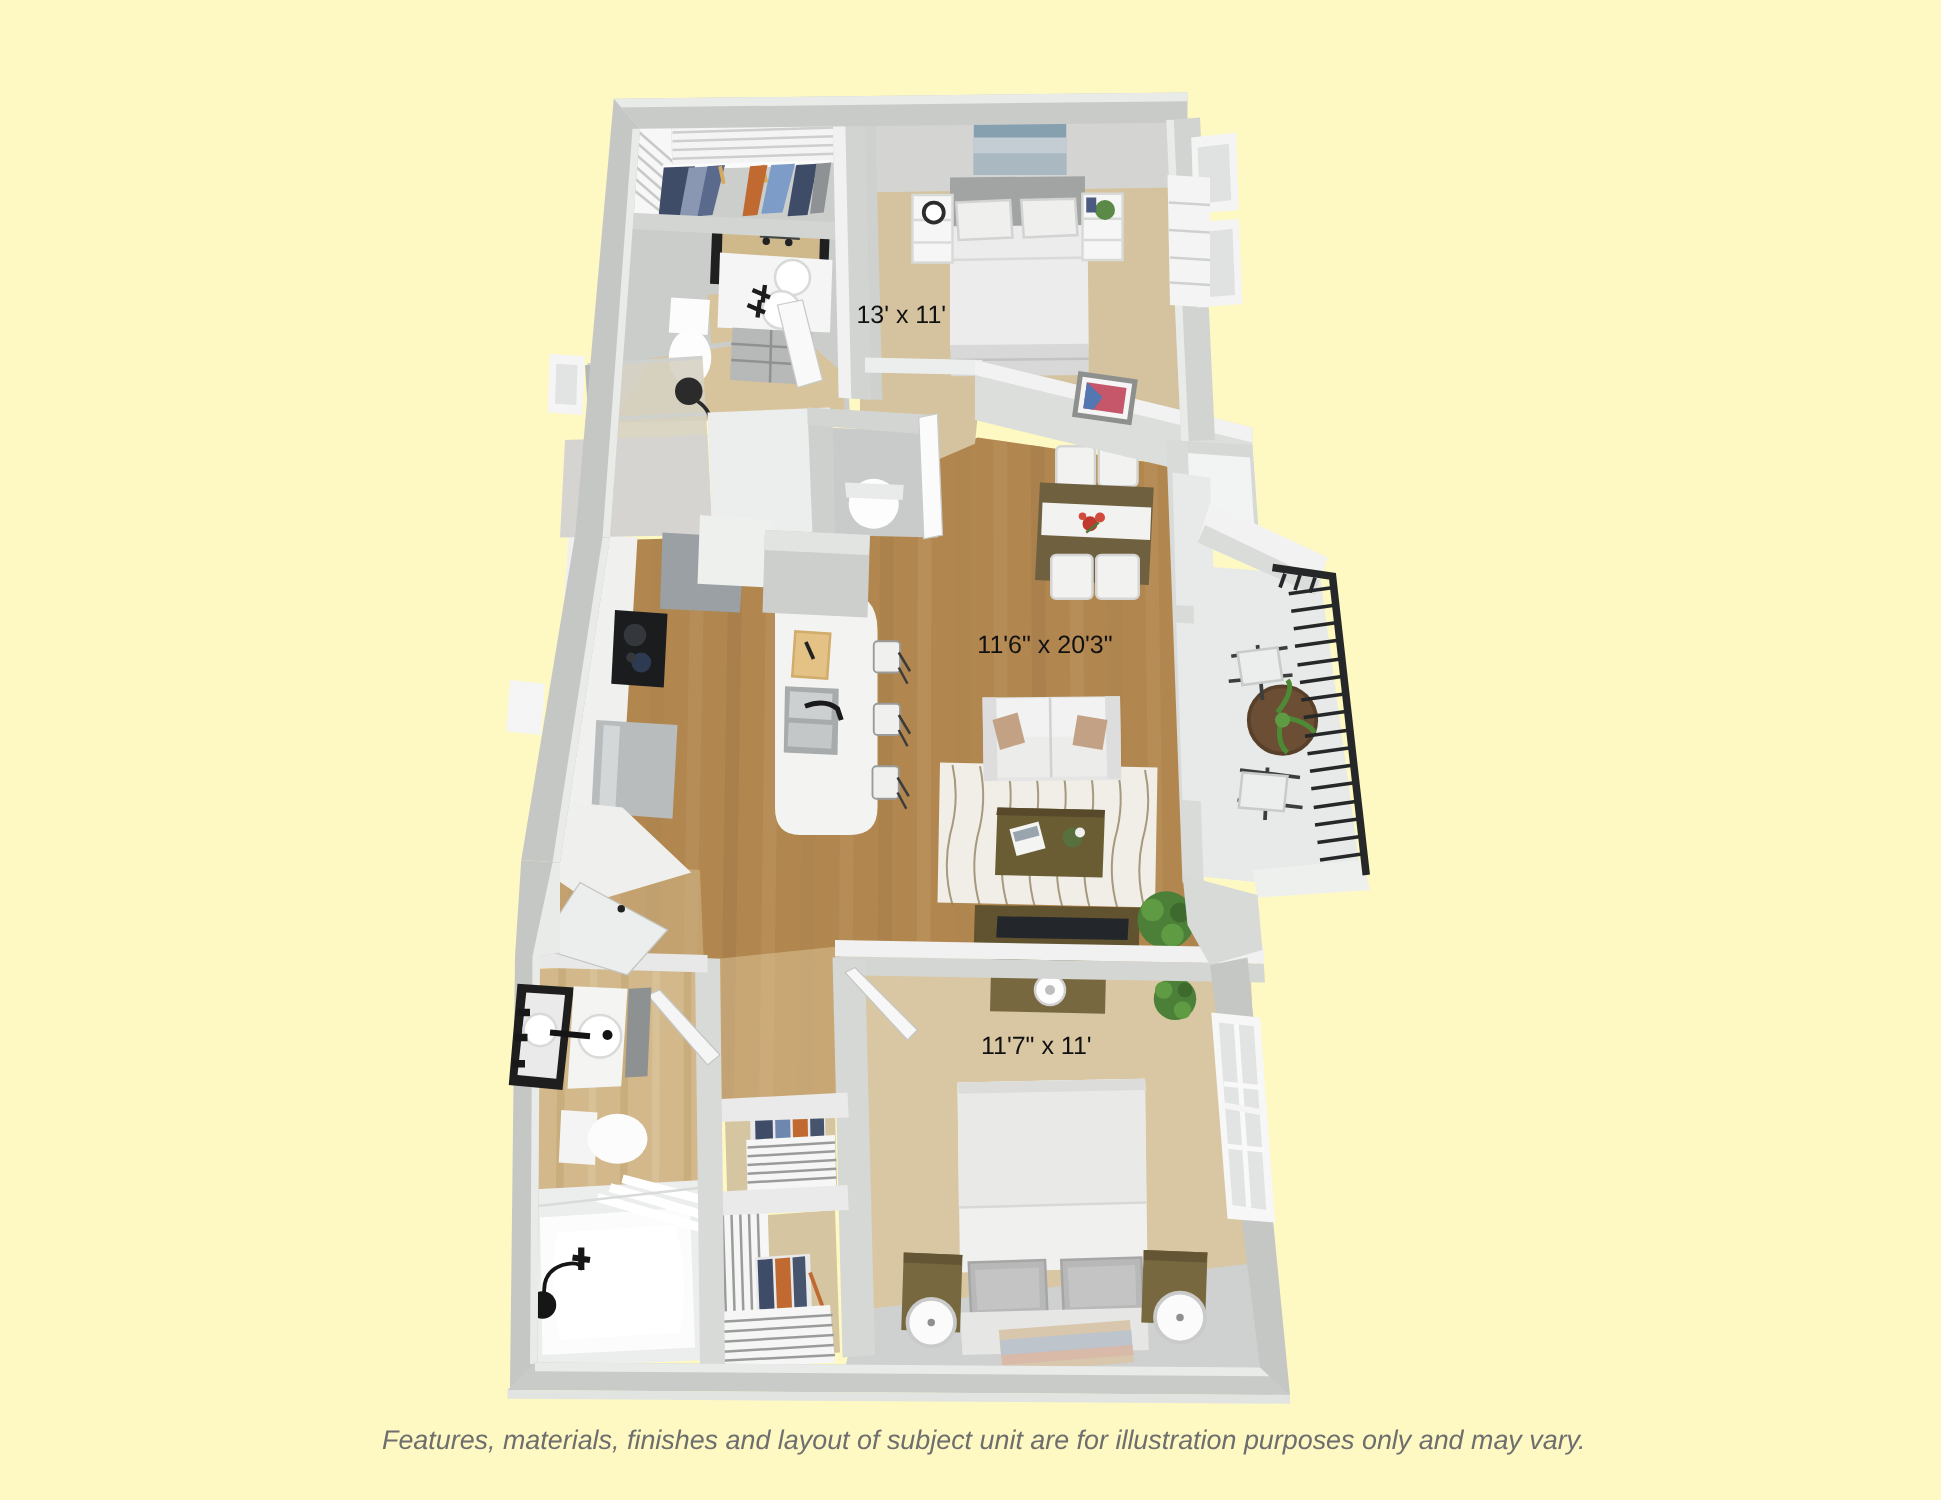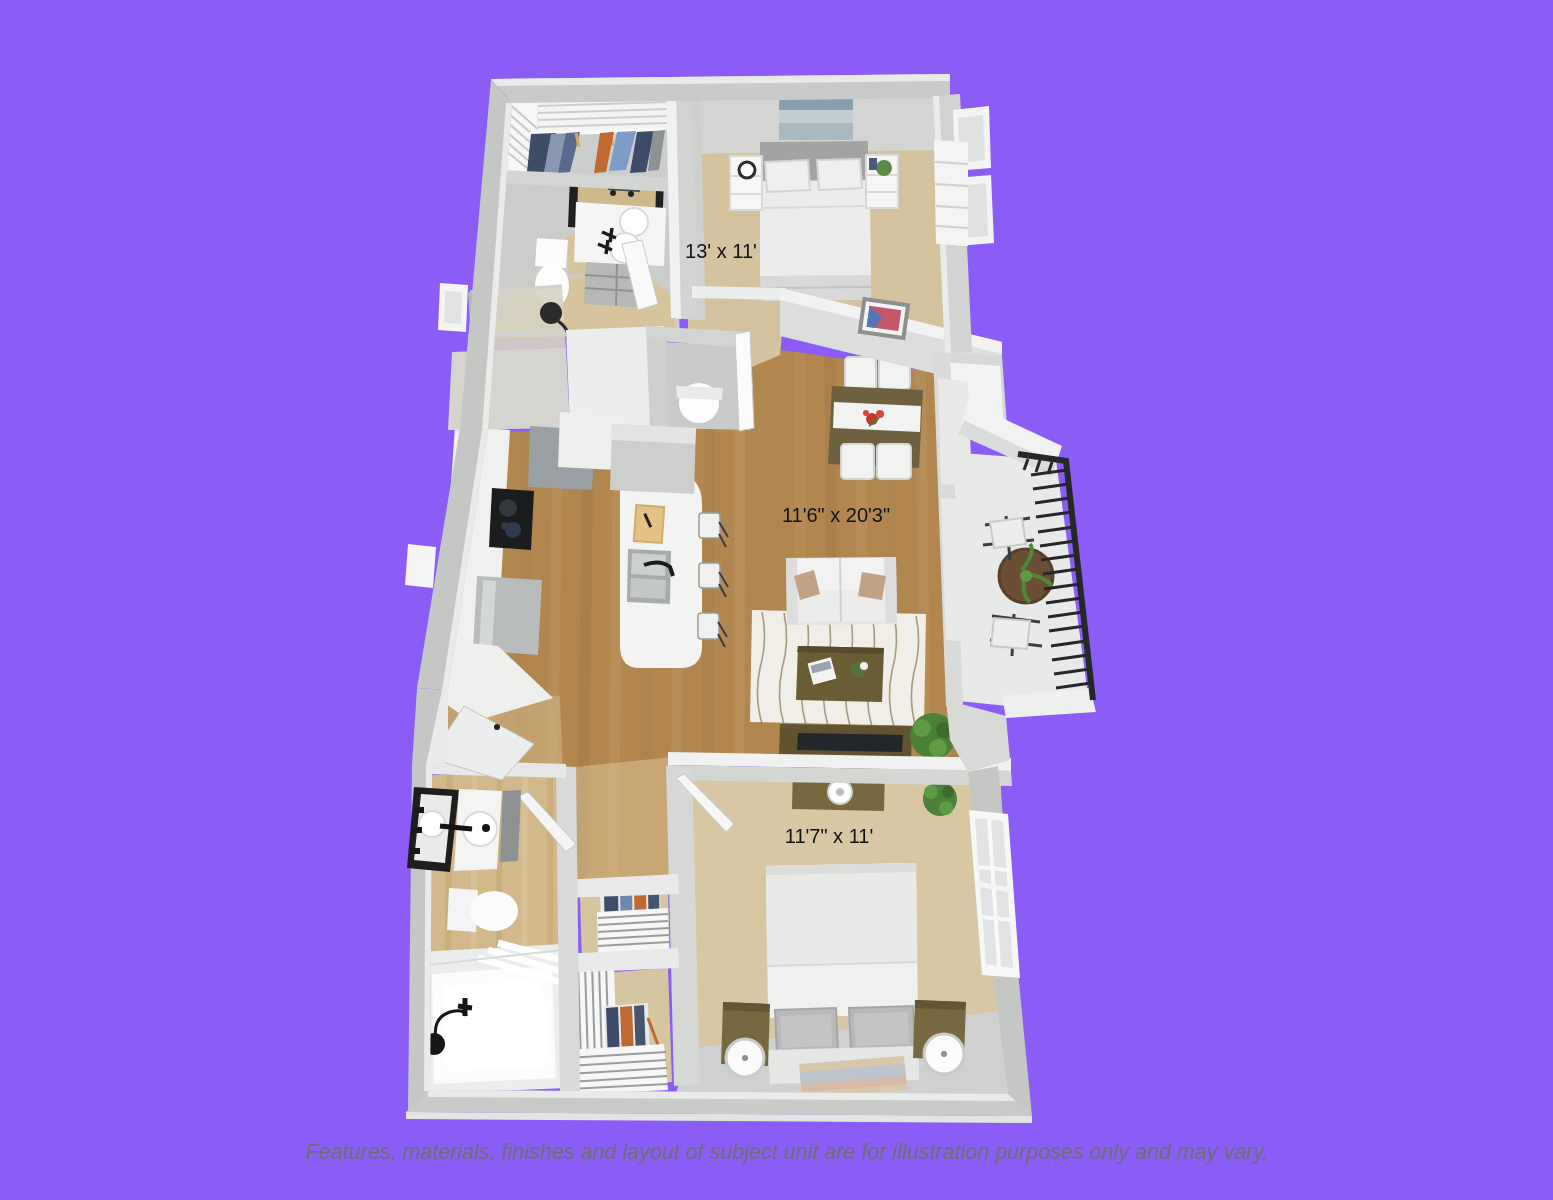--- a/index.html
+++ b/index.html
@@ -1,16 +1,16 @@
 <!DOCTYPE html>
 <html><head>
 <meta charset="utf-8">
 <style>
 html,body{margin:0;padding:0;background:#ffffff;}
-.wrap{width:1553px;height:1200px;position:relative;overflow:hidden;background:#8b5cf6;font-family:"Liberation Sans", sans-serif;}
+.wrap{width:1553px;height:1200px;position:relative;overflow:hidden;background:#fef9c3;font-family:"Liberation Sans", sans-serif;}
 svg{position:absolute;top:0;left:0;}
 </style>
 </head>
 <body>
 <div class="wrap">
 <svg width="1553" height="1200" viewBox="0 0 1553 1200">
 
 <g id="floors">
 <defs>
 <clipPath id="woodclip">

